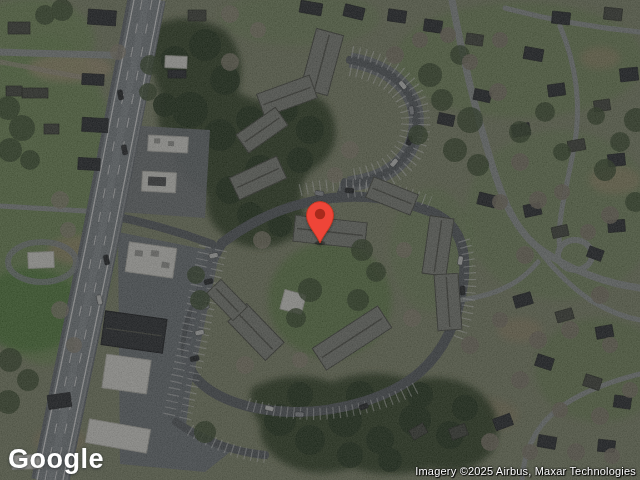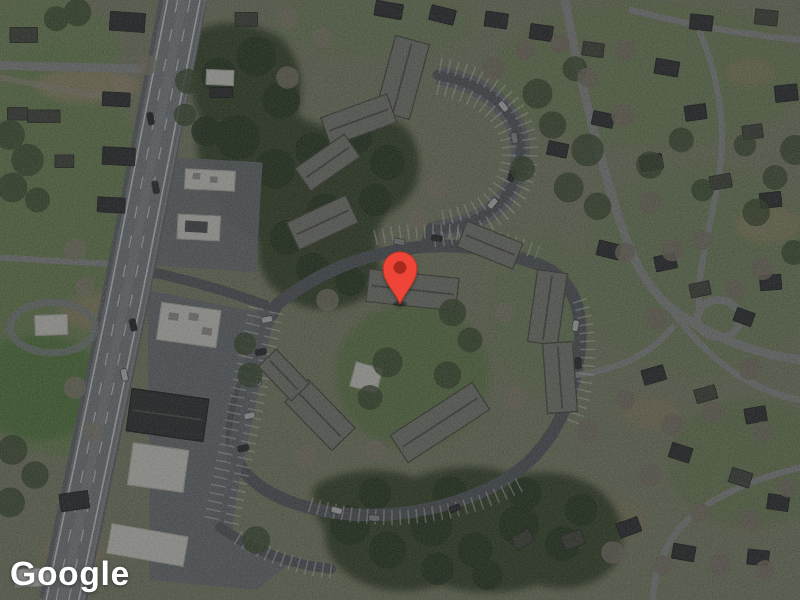--- a/index.html
+++ b/index.html
@@ -415,13 +415,14 @@
     <rect width="640" height="480" filter="url(#grain)" opacity=".5"></rect>
 
     <g filter="url(#pinshadow)">
       <ellipse cx="320" cy="243" rx="5.5" ry="2.2" fill="rgba(0,0,0,0.3)"></ellipse>
       <path d="M320,243 C315.5,232.5 306.5,225.5 306.5,215 A13.5,13.5 0 1 1 333.5,215 C333.5,225.5 324.5,232.5 320,243 Z" stroke="#c2351f" stroke-width="0.8" fill="#ef4537"></path>
       <circle cx="320" cy="214" r="5.2" fill="#a82a1e"></circle>
     </g>
   </svg>
 
   <div class="google-logo">Google</div>
+  <div class="attribution">Imagery ©2025 Airbus, Maxar Technologies</div>
 </div>
 
 </body></html>

